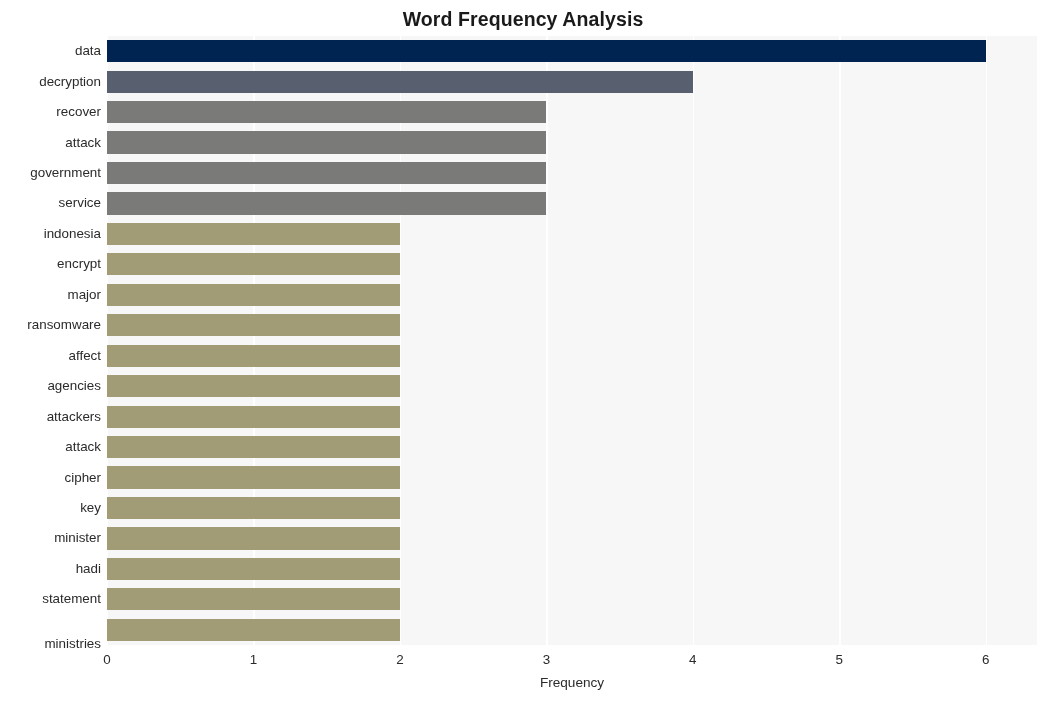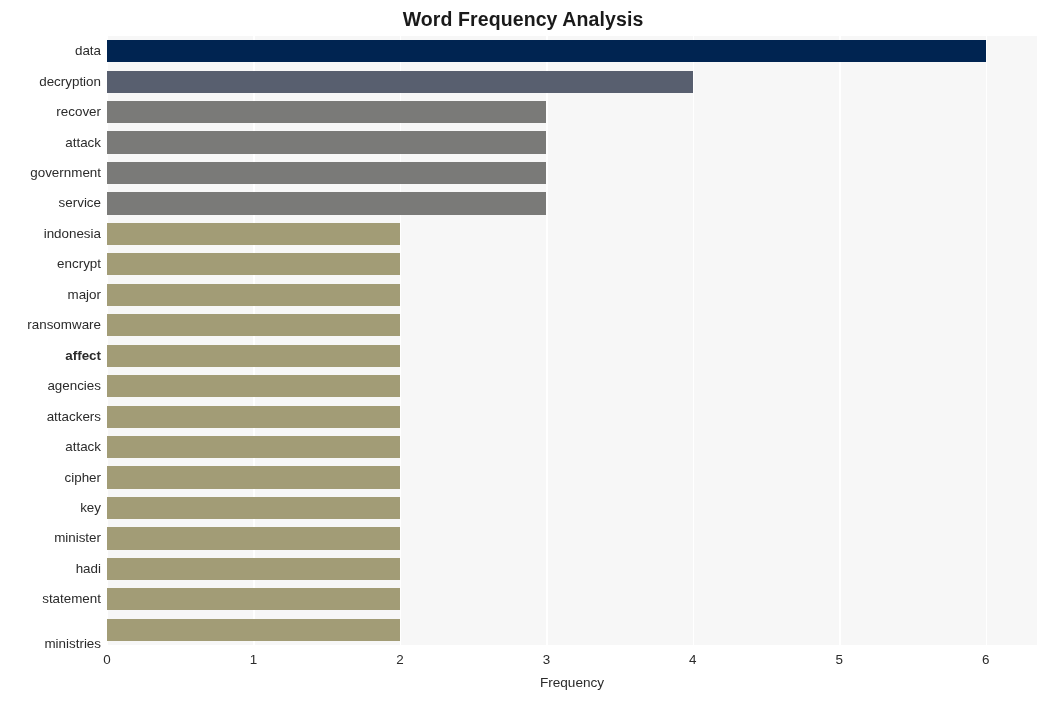--- a/index.html
+++ b/index.html
@@ -212,21 +212,21 @@
       <div class="y-tick" style="top: 7.225px; margin-left: 10px;">data</div>
       <div class="y-tick" style="top: 37.675px;">decryption</div>
       <div class="y-tick" style="top: 68.125px;">recover</div>
       <div class="y-tick" style="top: 98.575px; text-align: right;">attack</div>
       <div class="y-tick" style="top: 129.025px;">government</div>
       <div class="y-tick" style="top: 159.475px;">service</div>
       <div class="y-tick" style="top: 189.925px;">indonesia</div>
       <div class="y-tick" style="top: 220.375px;">encrypt</div>
       <div class="y-tick" style="top: 250.825px;">major</div>
       <div class="y-tick" style="top: 281.275px;">ransomware</div>
-      <div class="y-tick" style="top: 311.725px; font-weight: bold;">affect</div>
+      <div class="y-tick" style="top: 311.725px;">affect</div>
       <div class="y-tick" style="top: 342.175px;">agencies</div>
       <div class="y-tick" style="top: 372.625px;">attackers</div>
       <div class="y-tick" style="top: 403.075px;">attack</div>
       <div class="y-tick" style="top: 433.525px;">cipher</div>
       <div class="y-tick" style="top: 463.975px;">key</div>
       <div class="y-tick" style="top: 494.425px;">minister</div>
       <div class="y-tick" style="top: 524.875px;">hadi</div>
       <div class="y-tick" style="top: 555.325px;">statement</div>
       <div class="y-tick" style="top: 600px; padding-left: 44px;">ministries</div>
     </div>

